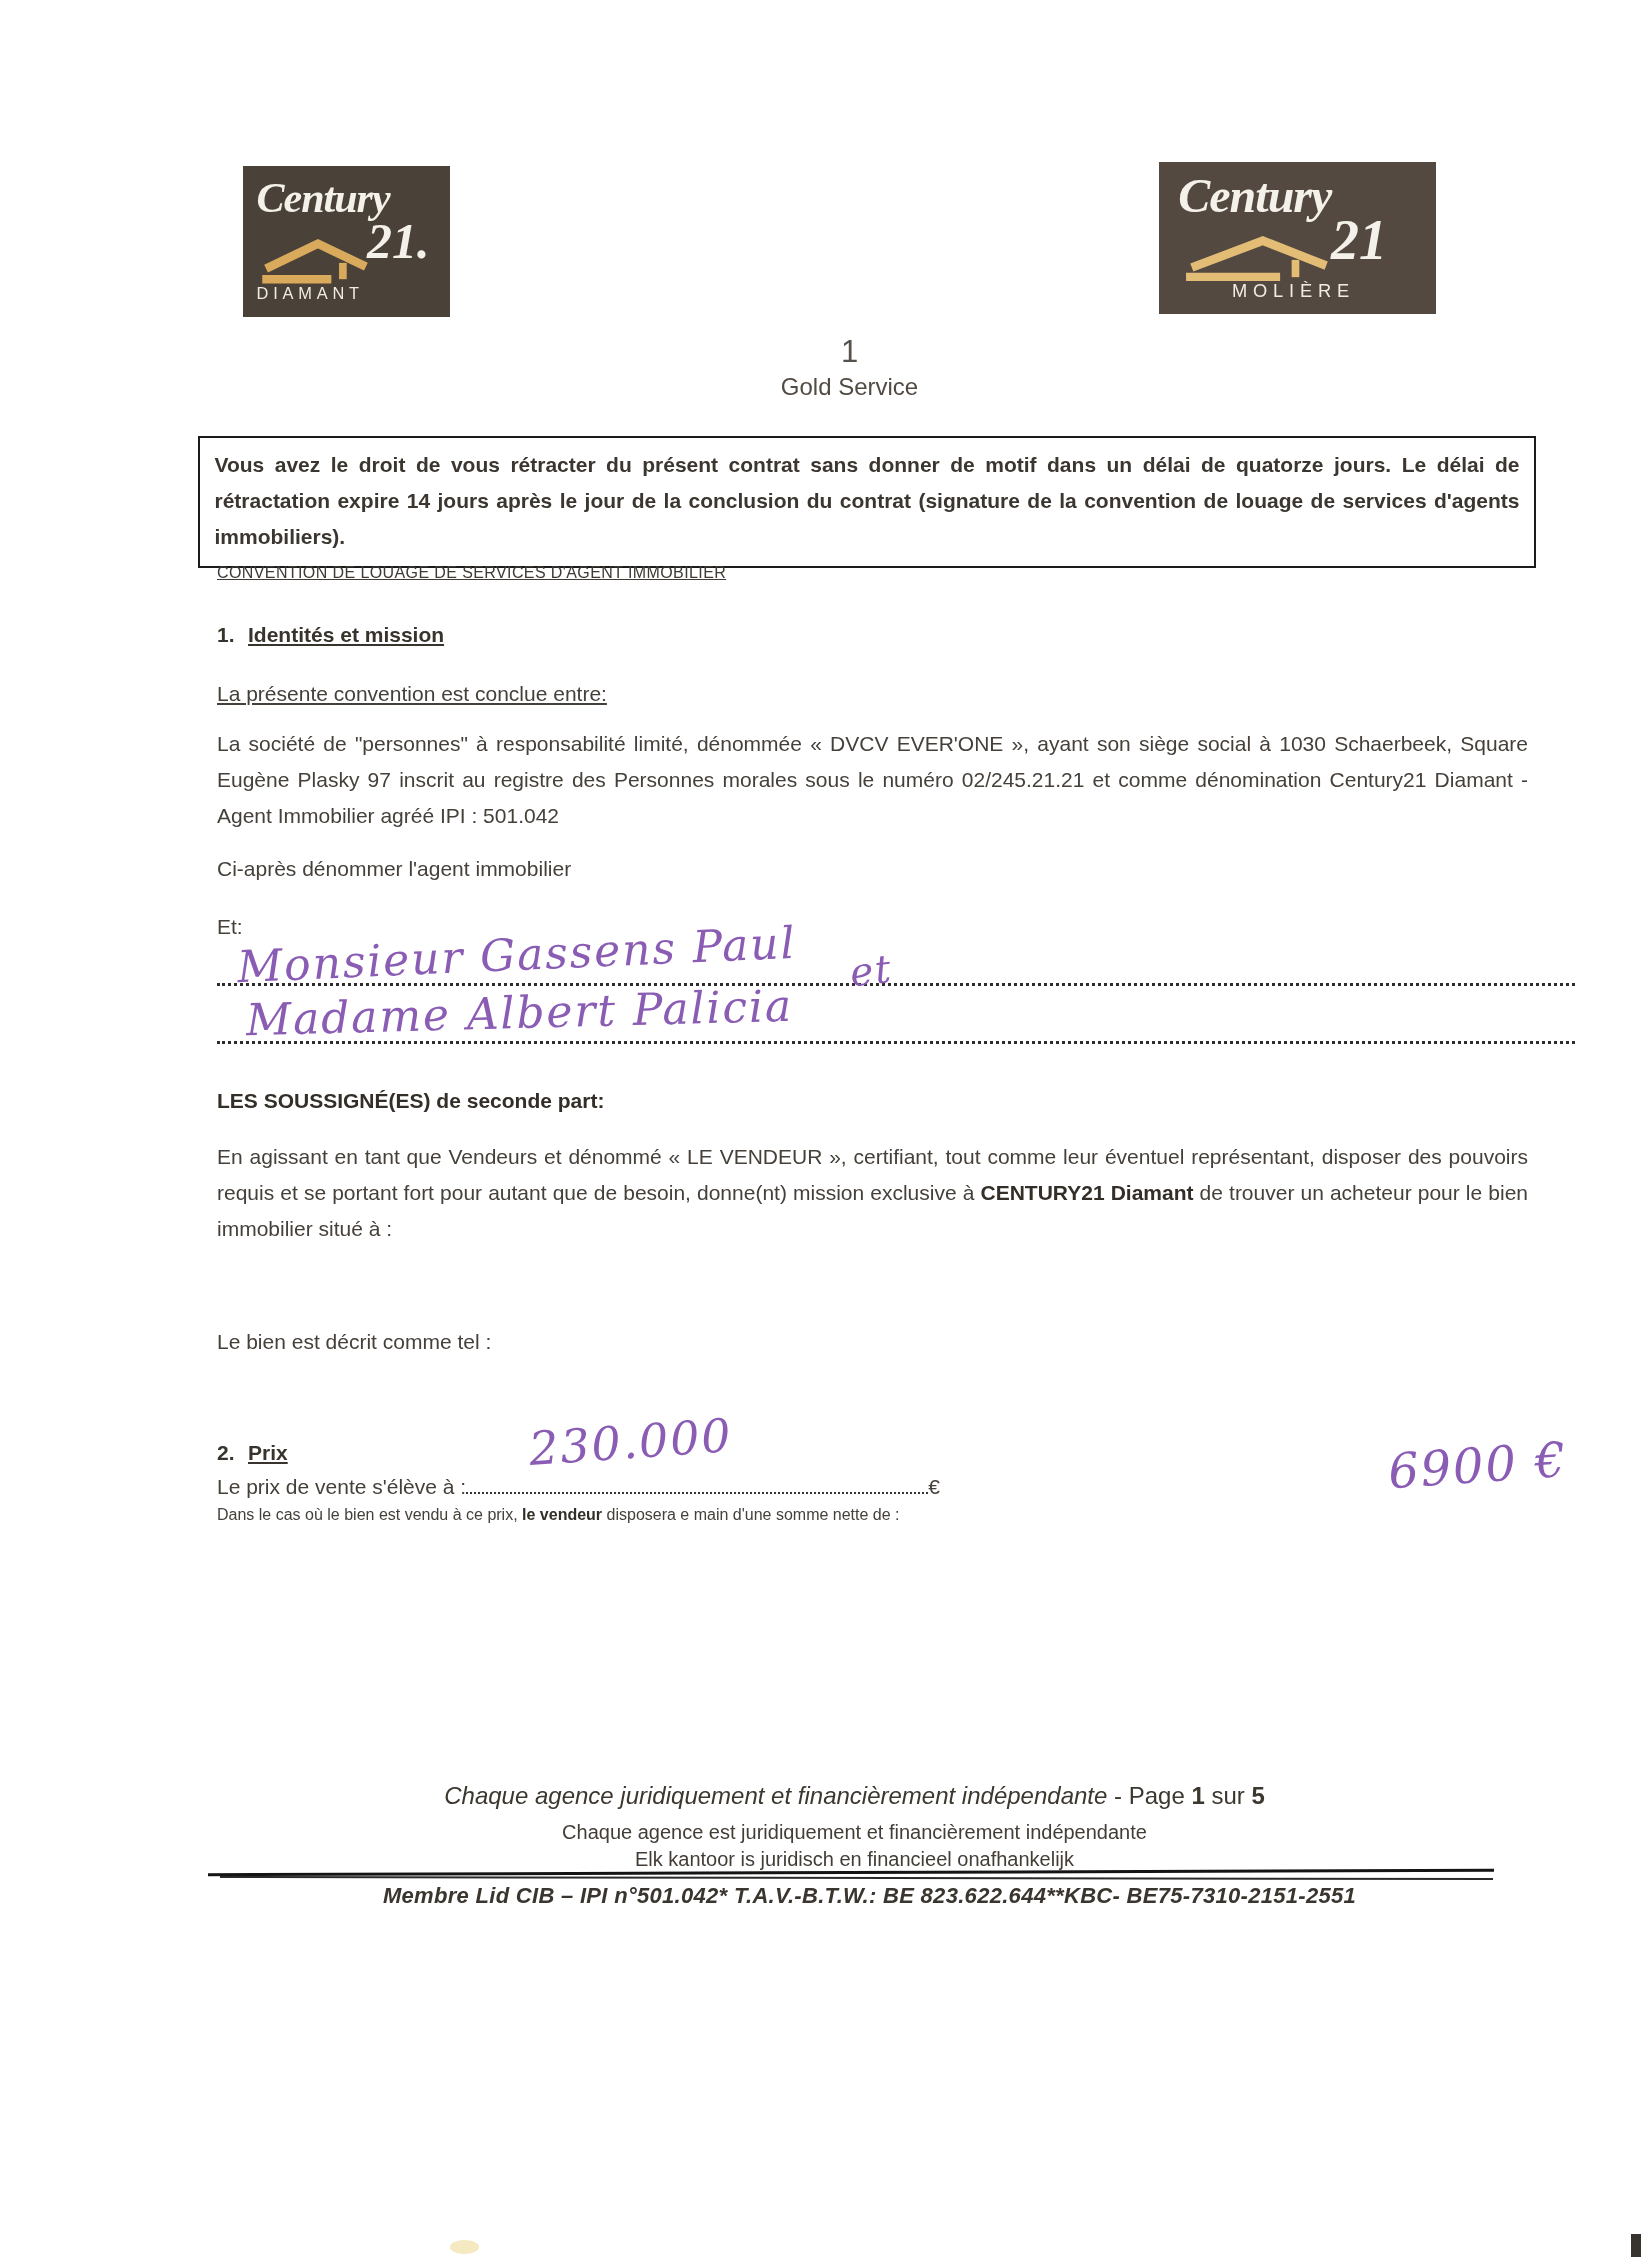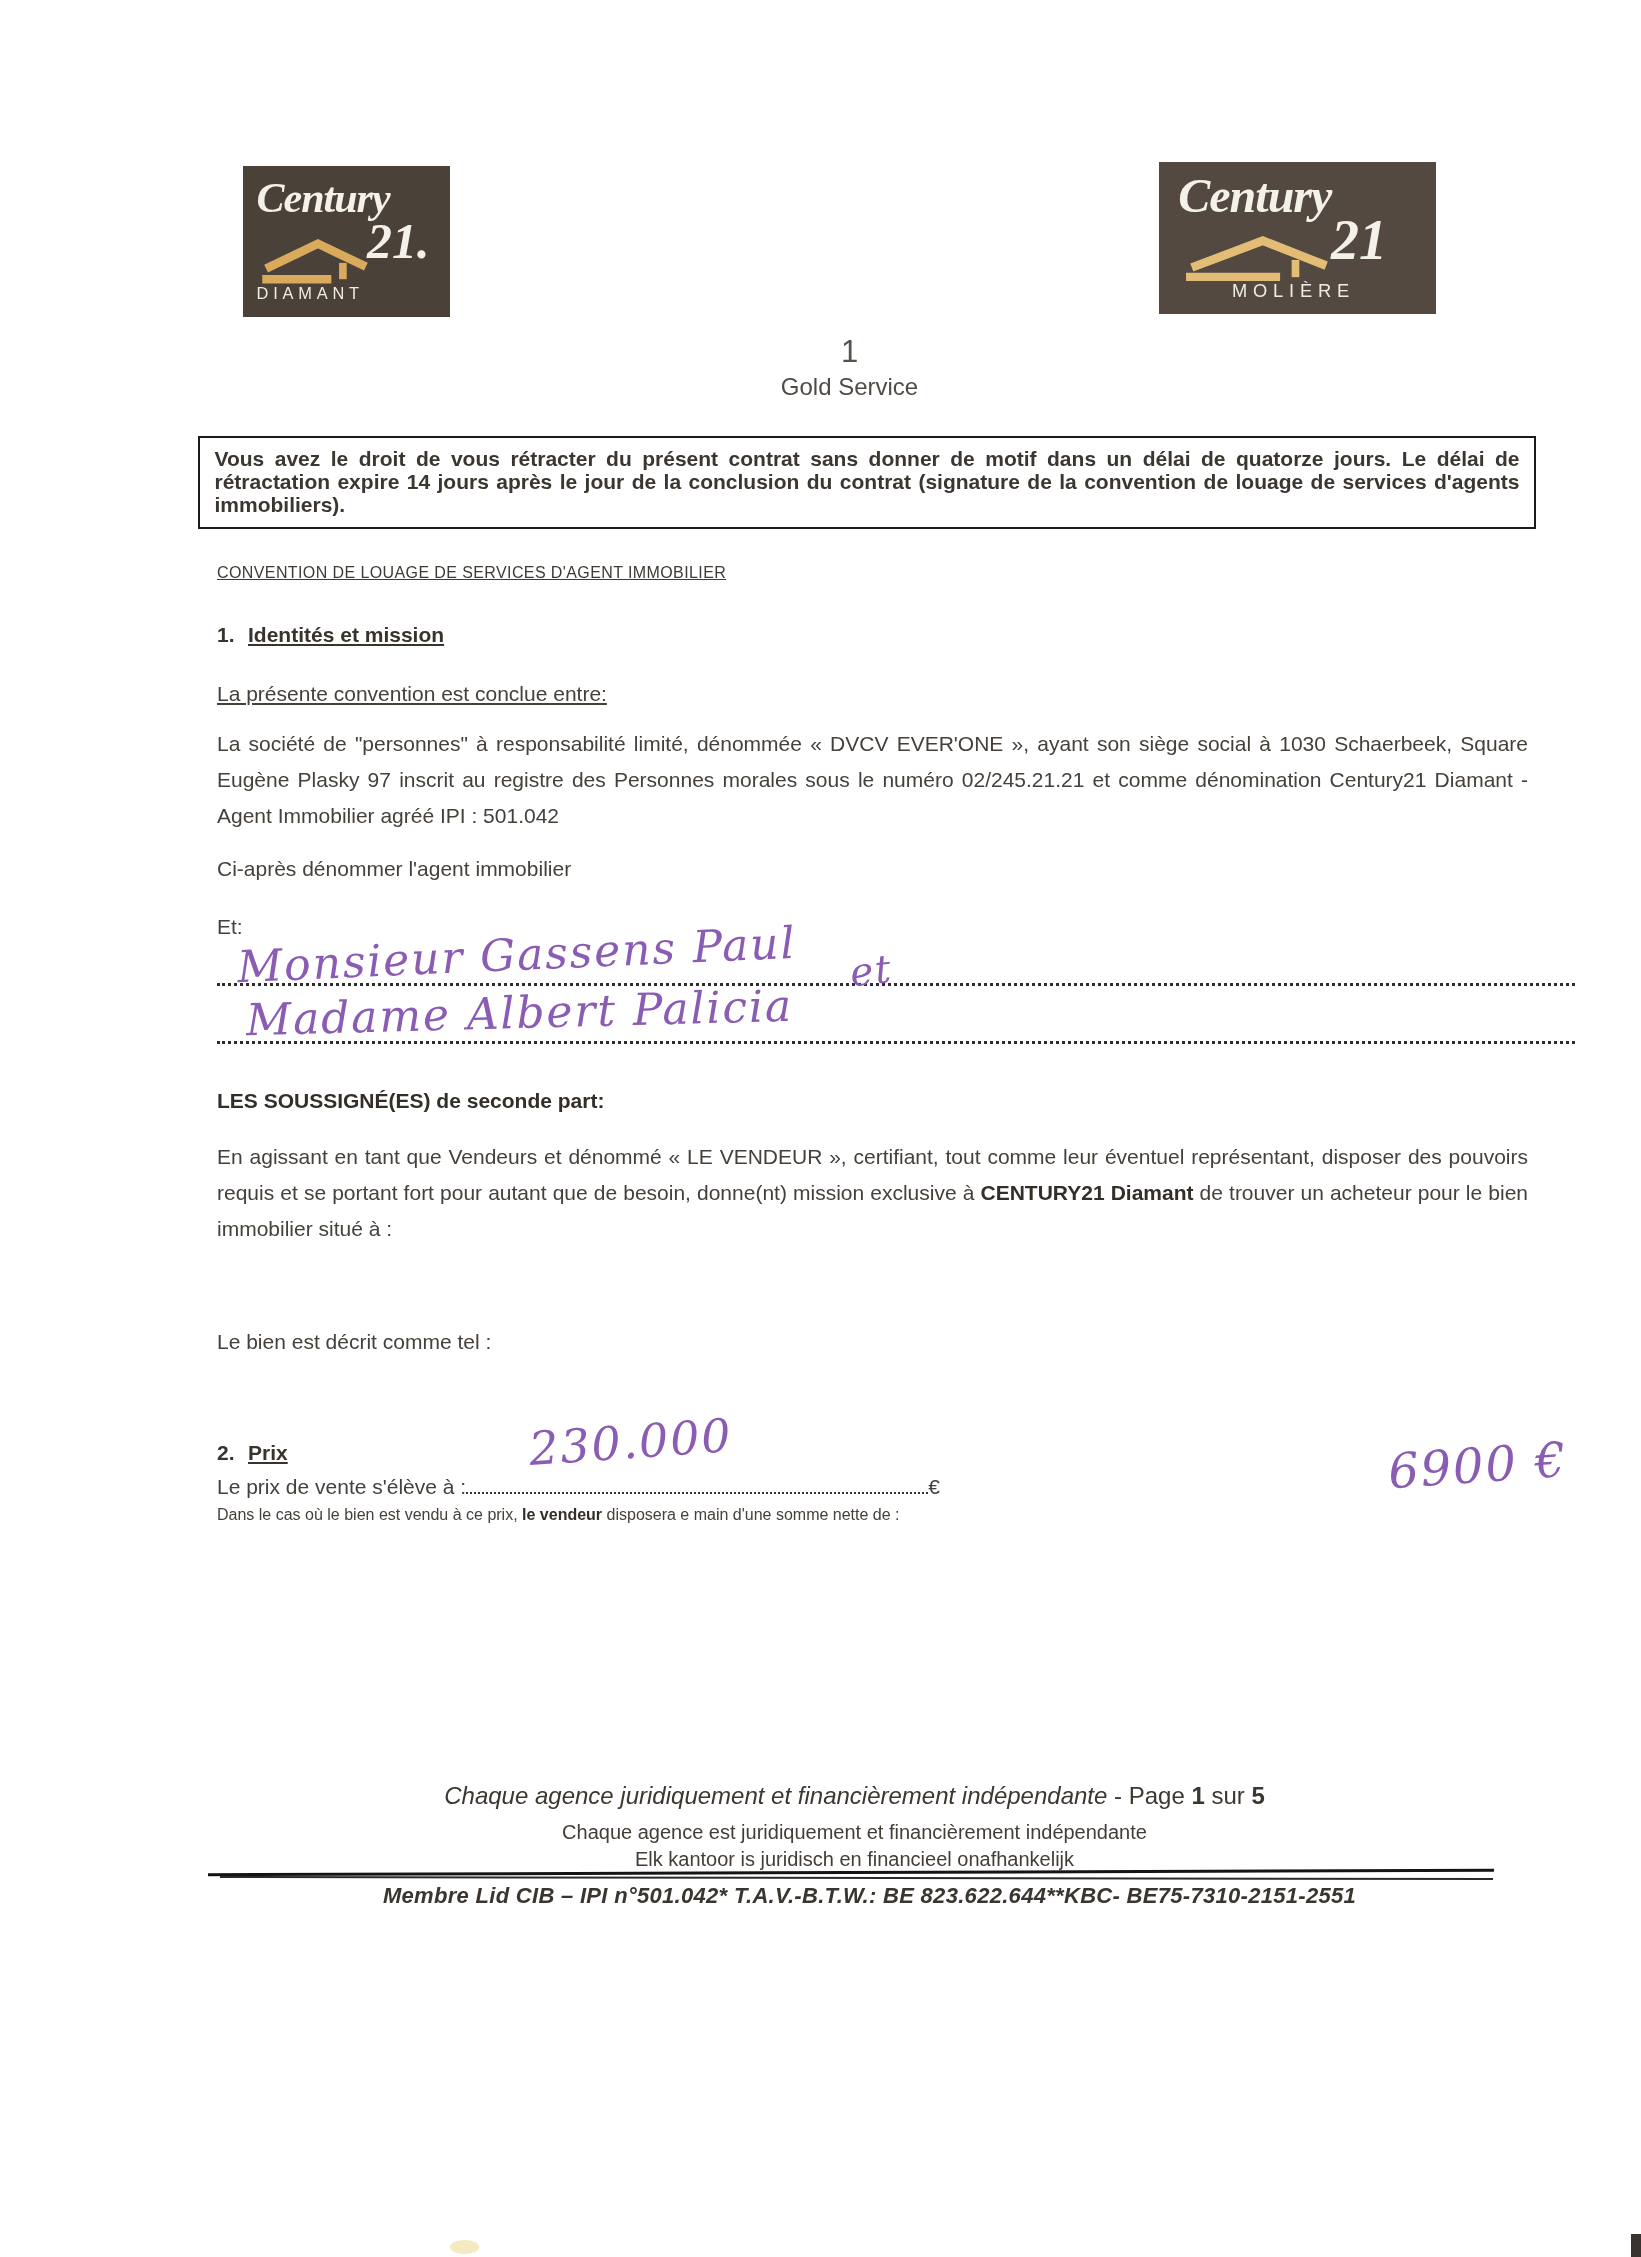--- a/index.html
+++ b/index.html
@@ -25,21 +25,21 @@
   .logo-right .c-num{left:172px;top:46px;font-size:56px;}
   .logo-right .c-name{left:37px;top:118px;font-size:18.3px;letter-spacing:5.8px;margin-left:36px;}
   .house{position:absolute;}
   .logo-left .house{left:15.4px;top:70px;}
   .logo-right .house{left:23px;top:71px;}
   
   .pageno{left:58px;top:334px;width:1583px;text-align:center;font-size:31px;color:#57524b;}
   .goldservice{left:58px;top:373px;width:1583px;text-align:center;font-size:24px;color:#514b44;}
   
   .notice{left:198px;top:436px;width:1305px;border:2.9px solid #1b1b1b;
-    padding:8.7px 14.5px 11.6px 14.5px;font-weight:bold;font-size:21px;line-height:23px;
+    padding:8.7px 14.5px 11.6px 14.5px;font-weight:bold;font-size:21px;line-height:36px;
     text-align:justify;color:#3b362f;}
   
   .title{left:217px;top:564px;font-size:16px;color:#3f3a33;text-decoration:underline;letter-spacing:0.4px;}
   .h-sec{left:217px;top:623px;font-size:21px;font-weight:bold;color:#38332d;text-align:center;}
   .h-sec .num{margin-right:13.5px;}
   .h-sec .u{text-decoration:underline;}
   .intro{left:217px;top:682px;font-size:21px;text-decoration:underline;}
   .para{left:217px;width:1311px;font-size:21px;line-height:36px;text-align:justify;}
   .para b{color:#332e27;}
   .p1{top:726px;}

